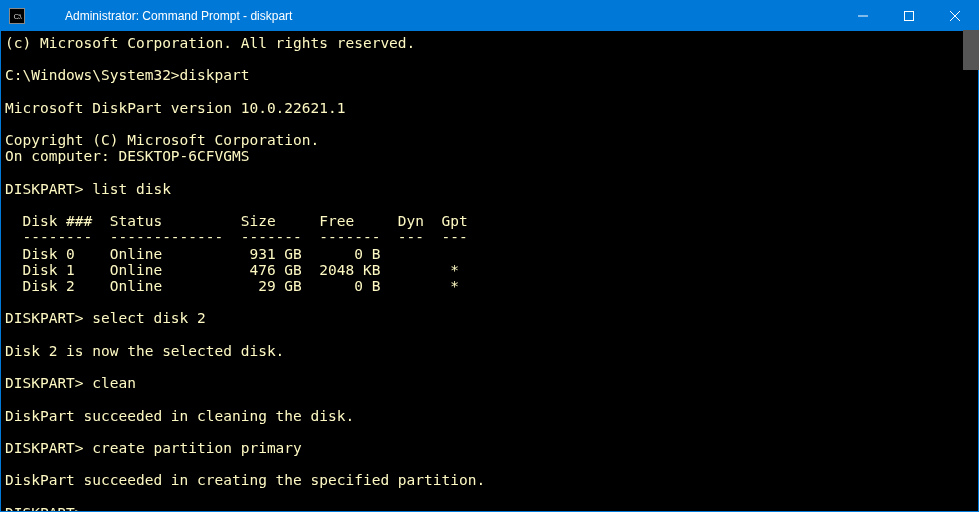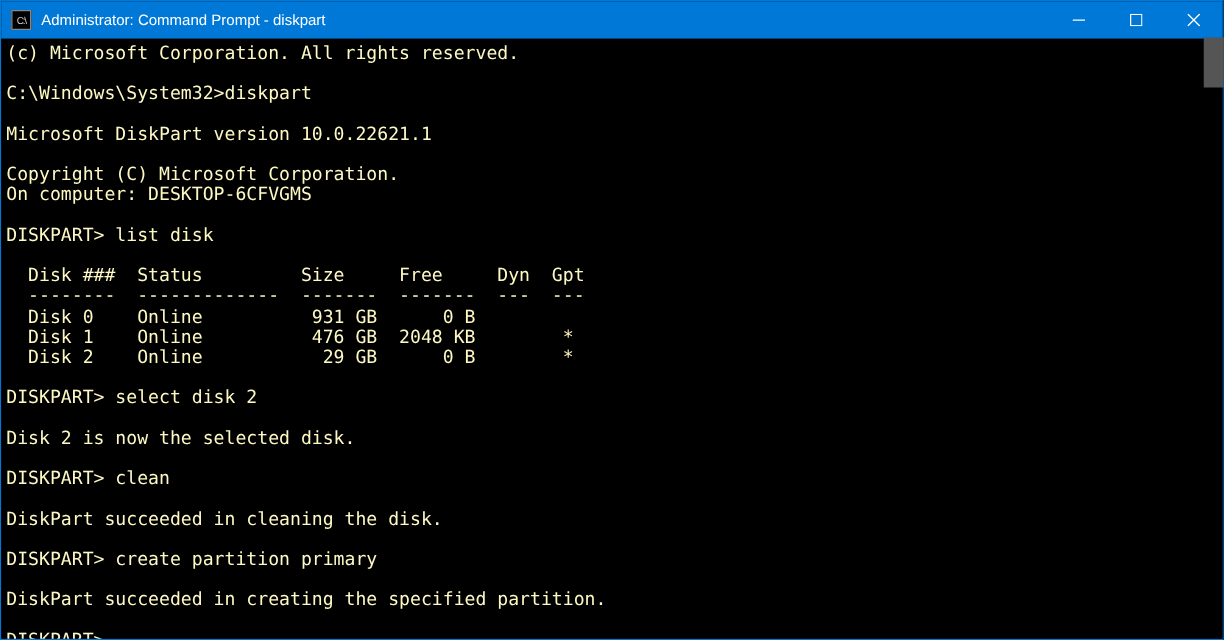--- a/index.html
+++ b/index.html
@@ -41,20 +41,21 @@
       border: 1px solid #888;
       display: flex;
       align-items: center;
       justify-content: center;
       font-size: 8px;
       color: #ccc;
       letter-spacing: -1px;
     }
     .titlebar-title {
       flex: 1;
+      margin-left: 32px;
     }
     .titlebar-controls {
       display: flex;
       height: 100%;
     }
     .titlebar-btn {
       width: 46px;
       height: 100%;
       display: flex;
       align-items: center;

